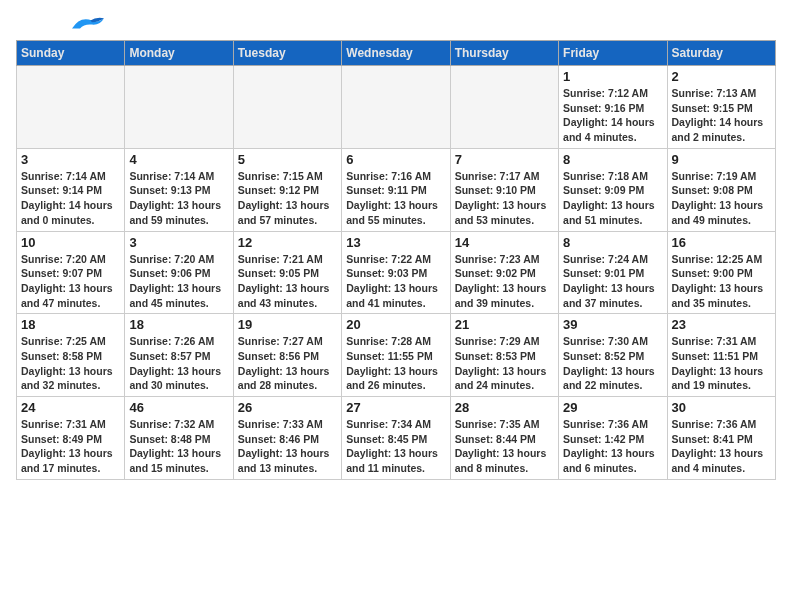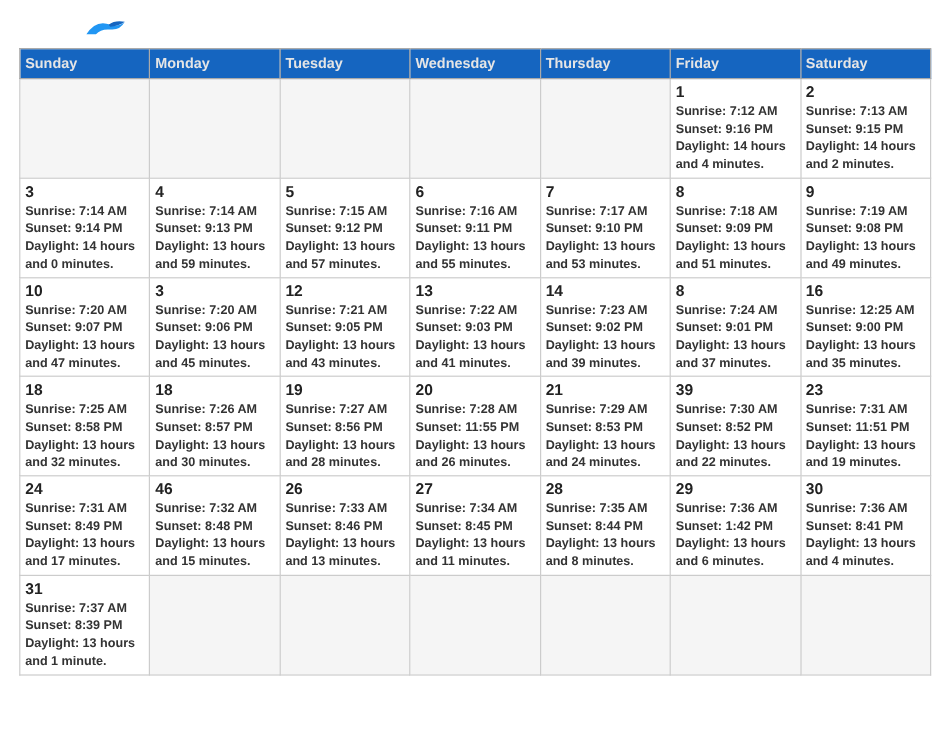--- a/index.html
+++ b/index.html
@@ -339,29 +339,14 @@
 and 6 minutes.</div>
         </td>
         <td>
           <span class="day-num">30</span>
           <div class="day-info">Sunrise: 7:36 AM
 Sunset: 8:41 PM
 Daylight: 13 hours
 and 4 minutes.</div>
         </td>
       </tr>
-      <tr class="last-row">
-        <td>
-          <span class="day-num">31</span>
-          <div class="day-info">Sunrise: 7:37 AM
-Sunset: 8:39 PM
-Daylight: 13 hours
-and 1 minute.</div>
-        </td>
-        <td class="empty"></td>
-        <td class="empty"></td>
-        <td class="empty"></td>
-        <td class="empty"></td>
-        <td class="empty"></td>
-        <td class="empty"></td>
-      </tr>
     </tbody>
 </table>
 
 </body></html>

